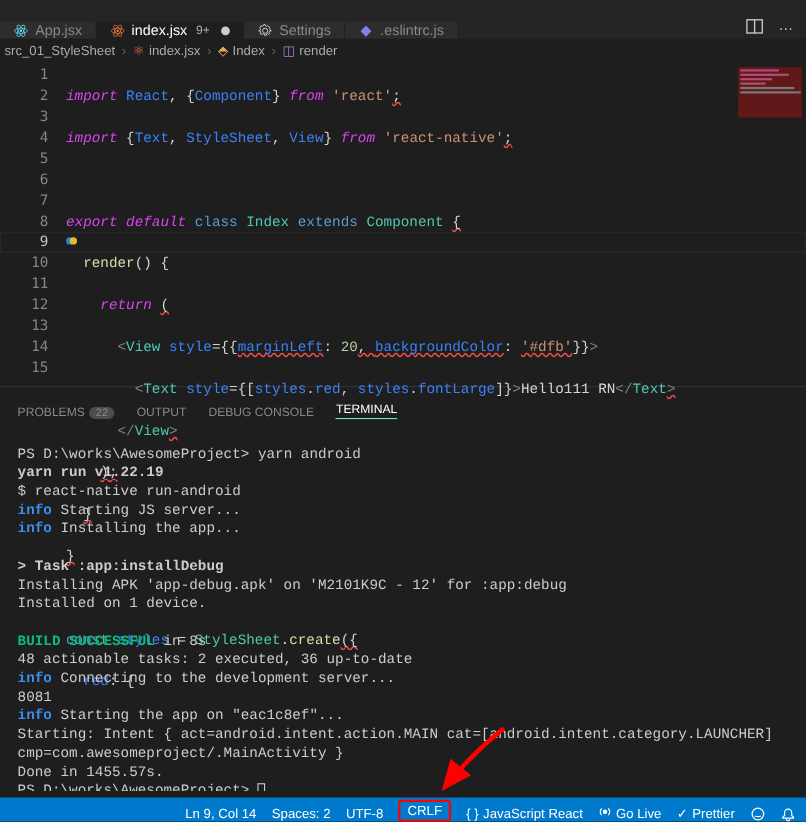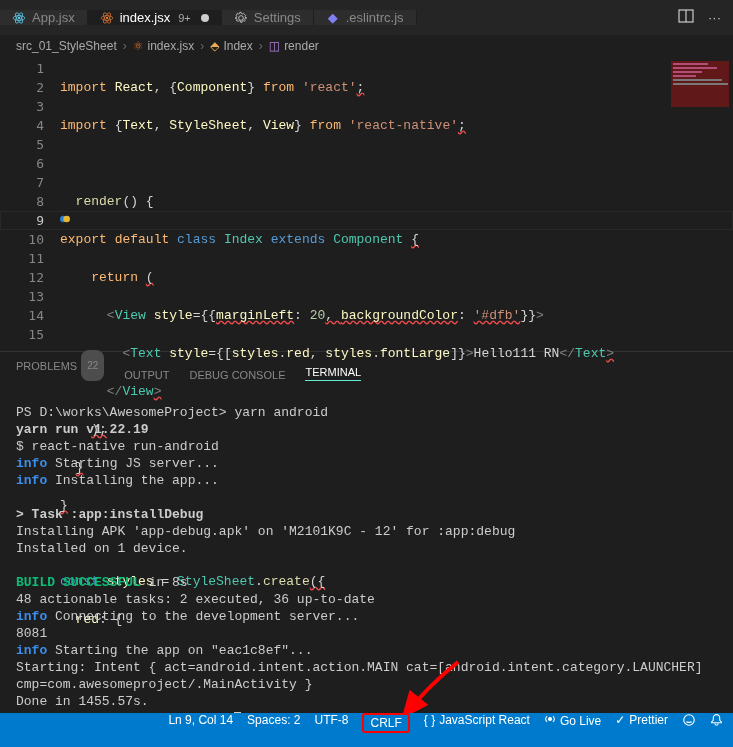--- a/index.html
+++ b/index.html
@@ -11,21 +11,21 @@
   font-size: 13px;
   color: #cccccc;
   overflow: hidden;
   position: relative;
 }
 
 .tab-bar {
   display: flex;
   height: 35px;
   background: #252526;
-  align-items: center;
+  align-items: flex-end;
 }
 .tab {
   display: flex;
   align-items: center;
   padding: 0 12px;
   gap: 6px;
   background: #2d2d2d;
   color: #888;
   border-right: 1px solid #1e1e1e;
   cursor: pointer;
@@ -34,54 +34,54 @@
 .tab .icon { width: 14px; height: 14px; display: inline-flex; align-items: center; justify-content: center;}
 .tab .badge { font-size: 11px; color: #aaa; margin-left: 2px;}
 .tab .mod-dot { width: 8px; height: 8px; border-radius: 50%; background: #ccc; margin-left: 4px;}
 .tab-actions { margin-left: auto; display: flex; align-items: center; gap: 14px; padding: 0 12px; color: #ccc; }
 
 .breadcrumbs {
   height: 22px;
   display: flex;
   align-items: center;
   gap: 6px;
-  padding: 0 16px;
+  padding: 0 4px;
   font-size: 12px;
   color: #aaa;
 }
 .breadcrumbs .sep { color: #666; }
 .crumb { display: flex; align-items: center; gap: 4px;}
 
 .editor-wrap { display: flex; height: 294px; position: relative;}
 .gutter { width: 60px; text-align: right; padding-right: 16px; color: #858585; font-family: Consolas, monospace; font-size: 13px; line-height: 19px; padding-top: 2px;}
 .gutter .ln { height: 19px; }
 .gutter .hl { color: #c6c6c6; }
 .glyph { position: absolute; left: 60px; top: 155px; width: 10px; height: 10px; }
 .glyph svg circle.b { fill:#2b7fd0;} .glyph svg circle.y{fill:#e8b92e;}
 .code { font-family: Consolas, "Courier New", monospace; font-size: 13px; line-height: 19px; white-space: pre; padding-top: 2px; flex: 1; position: relative;}
-.c-k { color: #fdba74; }     
+.c-k { color: #d946ef; font-style: italic; }     
 .c-def { color: #569cd6; }   
-.c-v { color: #fef9c3; }     
+.c-v { color: #3b82f6; }     
 .c-t { color: #4ec9b0; }     
 .c-s { color: #ce9178; }     
 .c-y { color: #dcdcaa; }     
 .c-n { color: #b5cea8; }     
 .c-p { color: #d4d4d4; }     
 .c-tag { color: #4ec9b0; }
 .c-br { color: #808080; }    
 .c-txt { color: #d4d4d4; margin-top: 20px; }
 .sqR { text-decoration: wavy underline #f14c4c; text-decoration-skip-ink: none;}
 .minimap { position: absolute; right: 4px; top: 4px; width: 58px; height: 46px; background: #6d1818; opacity: 0.85;}
 .minimap .slice{ height:2px; margin:2px 2px;}
 .cursor-line { position: absolute; left: 0; right: 0; top: 154px; height: 19px; border: 1px solid #282828;}
 
 .panel-tabs { height: 30px; display: flex; align-items: flex-end; padding: 0 16px; gap: 20px; border-top: 1px solid #333; font-size: 11px; color: #888;}
 .panel-tabs .ptab { cursor: pointer; display: flex; align-items: center; gap: 4px;}
 .panel-tabs .ptab.active { color: #fff; border-bottom: 1px solid #5eead4; padding-bottom: 2px;}
-.panel-tabs .count { background: #4d4d4d; border-radius: 8px; padding: 10px 6px; font-size: 10px;}
+.panel-tabs .count { background: #4d4d4d; border-radius: 8px; padding: 0 6px; font-size: 10px;}
 .panel-right { margin-left: auto; display: flex; align-items: center; gap: 12px; color: #ccc;}
 
 .terminal {
   height: 338px;
   overflow: hidden;
   font-family: Consolas, "Courier New", monospace;
   font-size: 13px;
   line-height: 17px;
   padding: 6px 16px;
   color: #cccccc;
@@ -94,24 +94,24 @@
 .t-info { color: #3b8eea; font-weight:bold;}
 .t-green { color: #0dbc79; font-weight: bold;}
 .t-prompt { color: #cccccc; }
 .term-cursor { display:inline-block;width:7px;height:14px;border:1px solid #cccccc;vertical-align:middle;}
 
 .arrow-anno { position: absolute; pointer-events: none; }
 
 .status-bar {
   position: absolute;
   bottom: 0; left: 0; right: 0;
-  height: 34px;
+  height: 22px;
   background: #007acc;
   display: flex;
-  align-items: flex-start;
+  align-items: flex-end;
   padding: 0 10px;
   color: #fff;
   font-size: 12px;
   gap: 14px;
 }
 .status-bar .sp { flex:1;}
 .status-bar .item { display:flex;align-items:center;gap:4px;cursor:pointer;}
 .crlf-box { border: 2px solid #ff0000; border-radius: 3px; padding: 1px 6px; }
 .react-blue { color: #61dafb; }
 .react-orange { color: #e37933;}
@@ -207,22 +207,22 @@
       <div class="ln">15</div>
   </div>
   <div class="glyph"><svg viewBox="0 0 12 12">
         <circle class="b" cx="4" cy="6" r="4"></circle>
         <circle class="y" cx="8" cy="6" r="4"></circle>
       </svg></div>
   <div class="code">
 <div><span class="c-k">import</span> <span class="c-v">React</span><span class="c-p">, {</span><span class="c-v">Component</span><span class="c-p">}</span> <span class="c-k">from</span> <span class="c-s">'react'</span><span class="c-p sqR">;</span></div>
 <div><span class="c-k">import</span> <span class="c-p">{</span><span class="c-v">Text</span><span class="c-p">, </span><span class="c-v">StyleSheet</span><span class="c-p">, </span><span class="c-v">View</span><span class="c-p">}</span> <span class="c-k">from</span> <span class="c-s">'react-native'</span><span class="c-p sqR">;</span></div>
 <div> </div>
+<div><span class="c-k">export</span> <span class="c-k">default</span> <span class="c-def">class</span> <span class="c-t">Index</span> <span class="c-def">extends</span> <span class="c-t">Component</span> <span class="c-p sqR">{</span></div>
 <div>  <span class="c-y">render</span><span class="c-p">() {</span></div>
-<div><span class="c-k">export</span> <span class="c-k">default</span> <span class="c-def">class</span> <span class="c-t">Index</span> <span class="c-def">extends</span> <span class="c-t">Component</span> <span class="c-p sqR">{</span></div>
 <div>    <span class="c-k">return</span> <span class="c-p sqR">(</span></div>
 <div>      <span class="c-br">&lt;</span><span class="c-tag">View</span><span class="c-v"> style</span><span class="c-p">=</span><span class="c-p">{{</span><span class="c-v sqR">marginLeft</span><span class="c-p">: </span><span class="c-n">20</span><span class="c-p sqR">, </span><span class="c-v sqR">backgroundColor</span><span class="c-p">: </span><span class="c-s sqR">'#dfb'</span><span class="c-p">}}</span><span class="c-br">&gt;</span></div>
 <div>        <span class="c-br">&lt;</span><span class="c-tag">Text</span><span class="c-v"> style</span><span class="c-p">=</span><span class="c-p">{[</span><span class="c-v">styles</span><span class="c-p">.</span><span class="c-v">red</span><span class="c-p">, </span><span class="c-v">styles</span><span class="c-p">.</span><span class="c-v">fontLarge</span><span class="c-p">]}</span><span class="c-br">&gt;</span><span class="c-txt">Hello111 RN</span><span class="c-br">&lt;/</span><span class="c-tag">Text</span><span class="c-br sqR">&gt;</span></div>
 <div>      <span class="c-br">&lt;/</span><span class="c-tag">View</span><span class="c-br sqR">&gt;</span></div>
 <div>    <span class="c-p sqR">);</span></div>
 <div>  <span class="c-p sqR">}</span></div>
 <div><span class="c-p sqR">}</span></div>
 <div> </div>
 <div><span class="c-def">const</span> <span class="c-v">styles</span><span class="c-p"> = </span><span class="c-t">StyleSheet</span><span class="c-p">.</span><span class="c-y">create</span><span class="c-p sqR">({</span></div>
 <div>  <span class="c-v">red</span><span class="c-p">: {</span></div>

